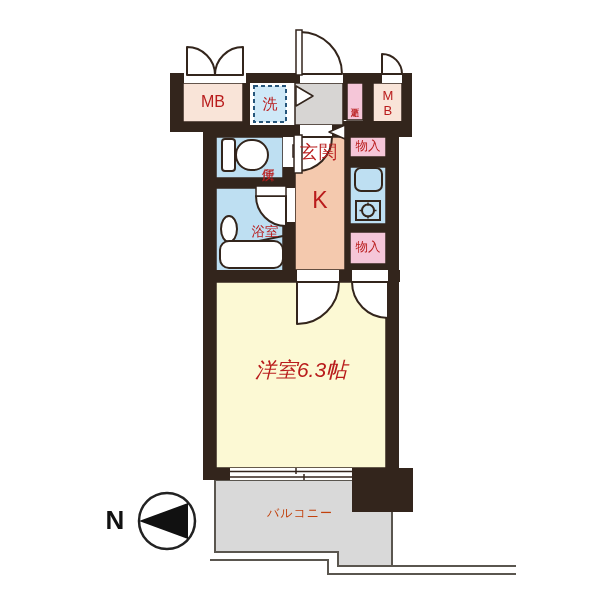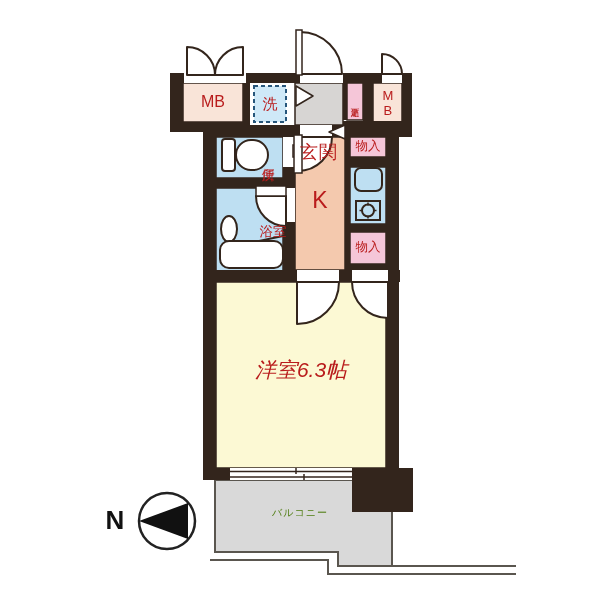--- a/index.html
+++ b/index.html
@@ -17,26 +17,26 @@
   .tri{fill:#ffffff;stroke:#33251c;stroke-width:1.5;stroke-linejoin:round;}
   .lbl{position:absolute;display:flex;align-items:center;justify-content:center;
        color:#b91c1c;text-align:center;line-height:1.05;}
   .vert{writing-mode:vertical-rl;text-orientation:upright;}
   .lbl-mb-left{left:183px;top:83px;width:60px;height:39px;font-size:16px;}
   .lbl-laundry{left:254px;top:86px;width:32px;height:36px;font-size:15px;}
   .lbl-genkan{left:295px;top:83px;width:48px;height:42px;font-size:18px;letter-spacing:1px;margin-top:48px;}
   .lbl-shoebox{left:347px;top:84px;width:16px;height:36px;font-size:8.5px;}
   .lbl-mb-right{left:373px;top:83px;width:29px;height:39px;font-size:13px;}
   .lbl-toilet{left:257px;top:139px;width:22px;height:38px;font-size:13px;}
-  .lbl-bath{left:247px;top:224px;width:52px;height:16px;font-size:13.5px;}
+  .lbl-bath{left:239px;top:224px;width:52px;height:16px;font-size:13.5px;}
   .lbl-k{left:295px;top:186px;width:50px;height:28px;font-size:23px;}
   .lbl-storage-top{left:350px;top:137px;width:36px;height:20px;font-size:12.5px;}
   .lbl-storage-bottom{left:350px;top:232px;width:36px;height:32px;font-size:12.5px;}
   .lbl-room{left:216px;top:357px;width:170px;height:26px;font-size:21px;font-style:italic;}
-  .lbl-balcony{left:220px;top:502px;width:160px;height:22px;font-size:10px;color:#4d7c0f;letter-spacing:1px;}
+  .lbl-balcony{left:220px;top:502px;width:160px;height:22px;font-size:12px;color:#c2410c;letter-spacing:1px;}
   .lbl-north{left:98px;top:506px;width:34px;height:30px;font-size:26px;font-weight:bold;color:#111;}
 </style>
 </head>
 <body>
 
 <div class="stage">
 
 <svg width="600" height="600" viewBox="0 0 600 600">
 
   <g>

